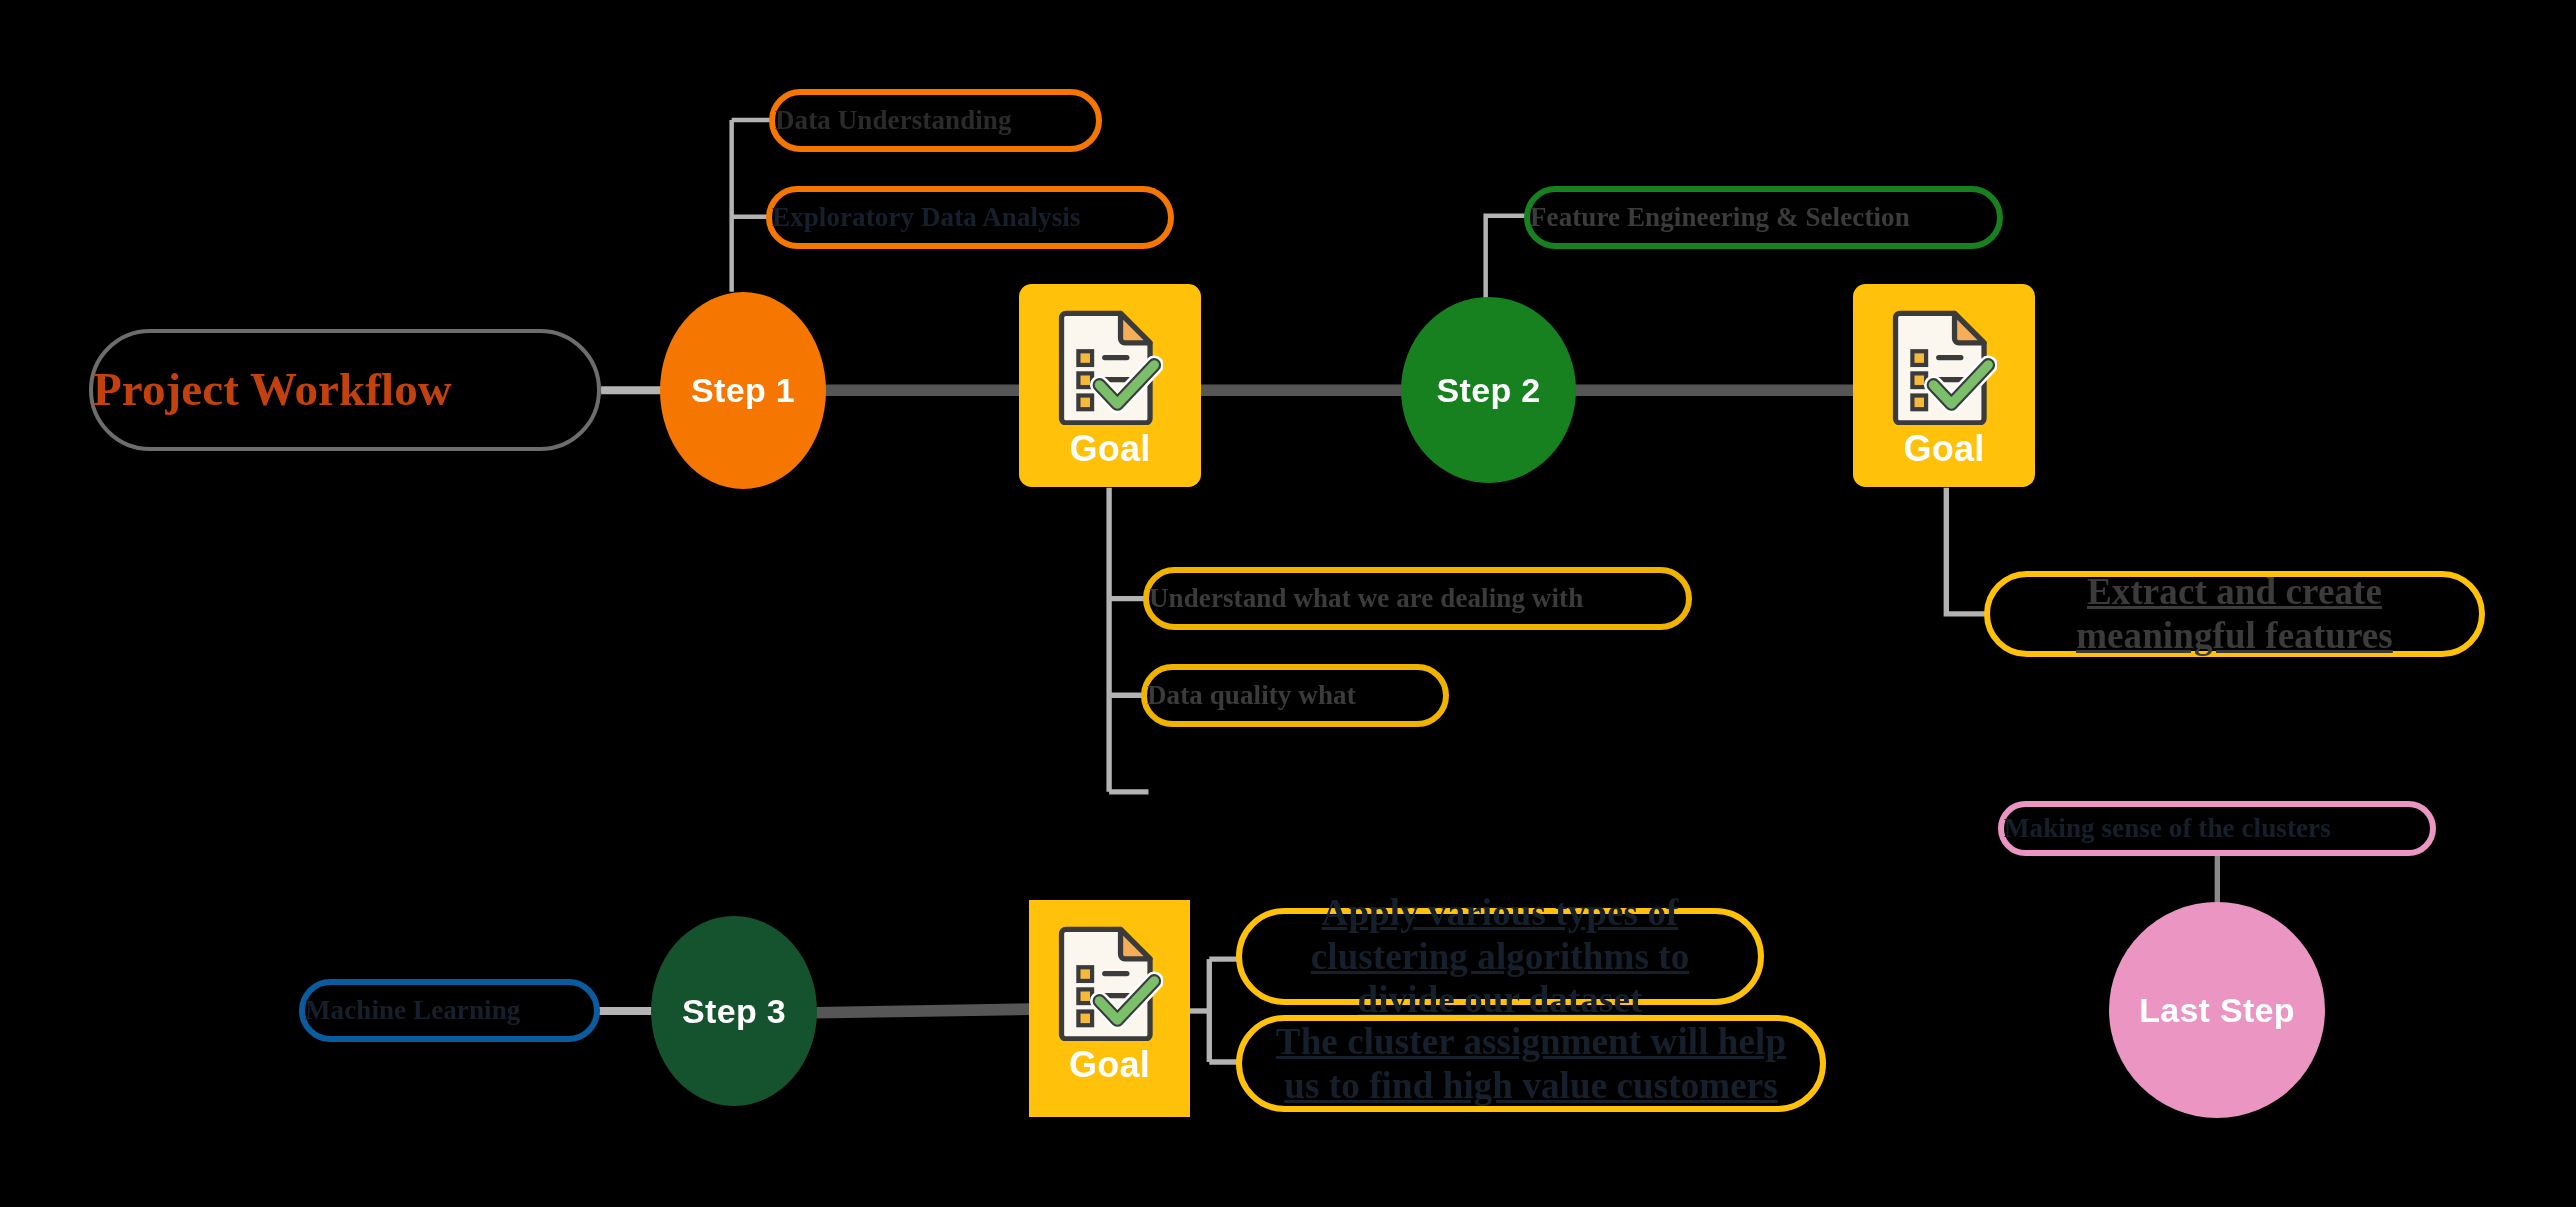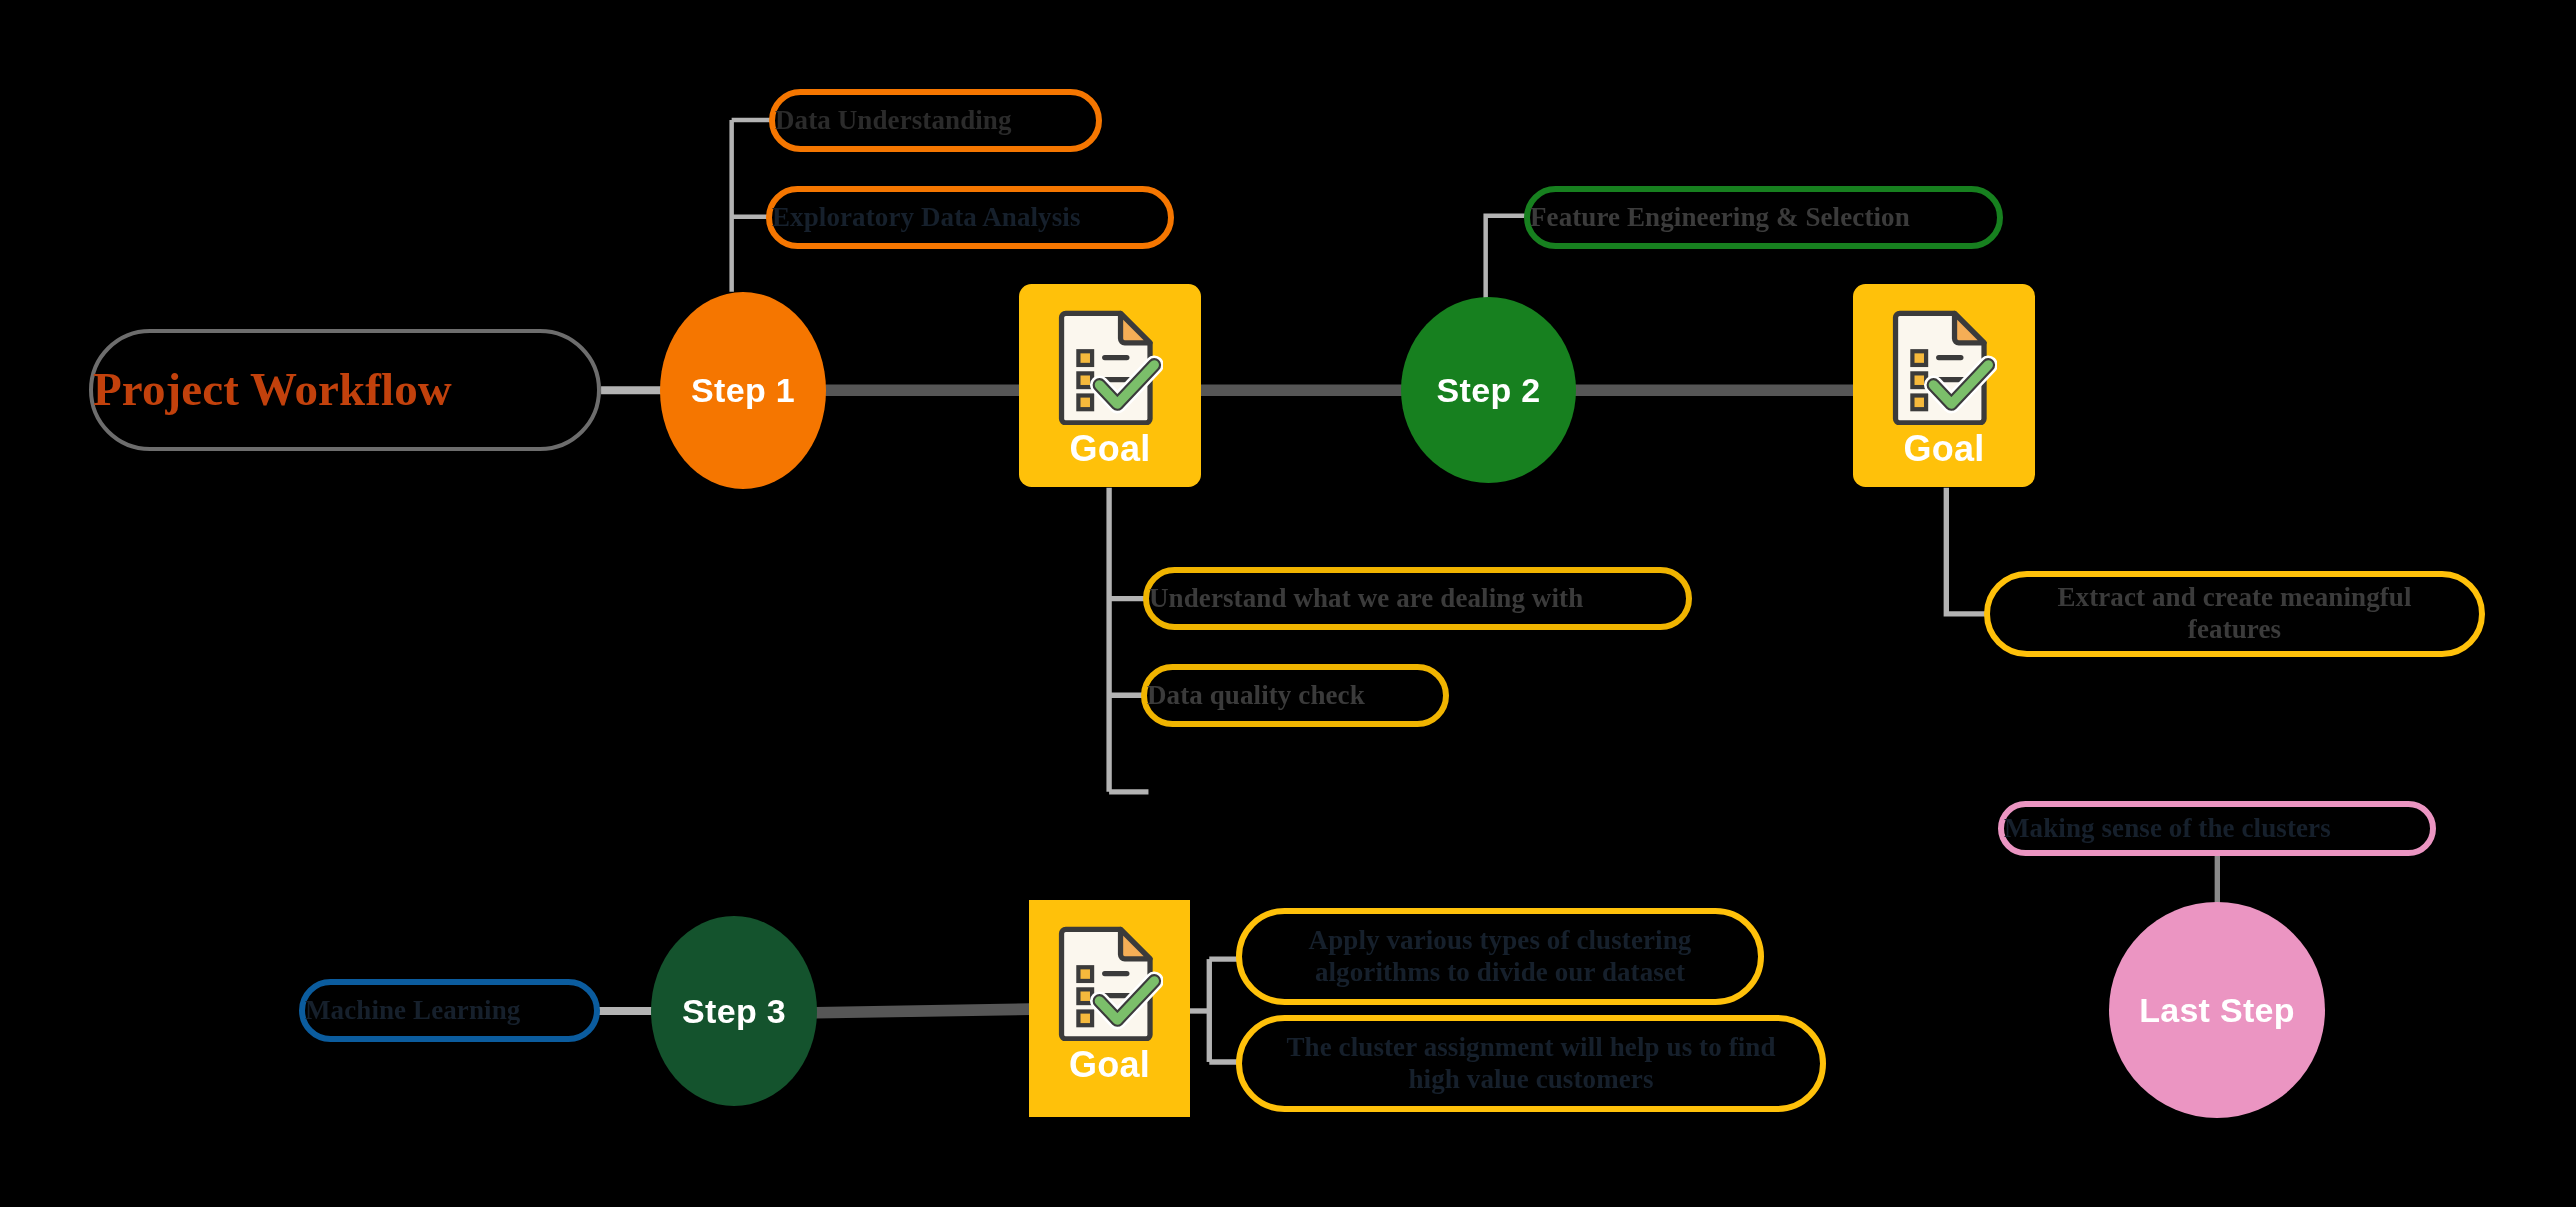--- a/index.html
+++ b/index.html
@@ -46,21 +46,21 @@
     border-color: #6d6d6d;
     color: #c2410c;
     font-size: 47px;
     border-radius: 63px;
   }
 
   .pill.small {
     border-width: 6.3px;
     font-size: 27px;
   }
-  .pill.tall { font-size: 27px; }
+  .pill.tall { font-size: 37px; text-decoration: underline; }
 
   
   .circle {
     position: absolute;
     border-radius: 50%;
     display: flex;
     align-items: center;
     justify-content: center;
     color: #ffffff;
     font-family: "Liberation Sans", sans-serif;
@@ -161,21 +161,21 @@
       <path d="M40 74 L57 92 L92 55" fill="none" stroke="#7BBF6A" stroke-width="9" stroke-linecap="round" stroke-linejoin="round"></path>
     </svg>
     <span class="goal-label">Goal</span>
   </div>
 
   <div class="pill small" style="left:1143px; top:567px; width:549px; height:63px; border-color:#F0B400; color:#3b3b3b;">
     <span>Understand what we are dealing with</span>
   </div>
 
   <div class="pill small" style="left:1141px; top:664px; width:308px; height:63px; border-color:#F0B400; color:#3b3b3b;">
-    <span>Data quality check</span>
+    <span>Data quality what</span>
   </div>
 
 
   <div class="circle" style="left:1401px; top:297px; width:175px; height:186px; background:#17801F;">
     <span>Step 2</span>
   </div>
 
   <div class="pill small" style="left:1524px; top:186px; width:479px; height:63px; border-color:#17801F; color:#3b3b3b;">
     <span>Feature Engineering &amp; Selection</span>
   </div>

